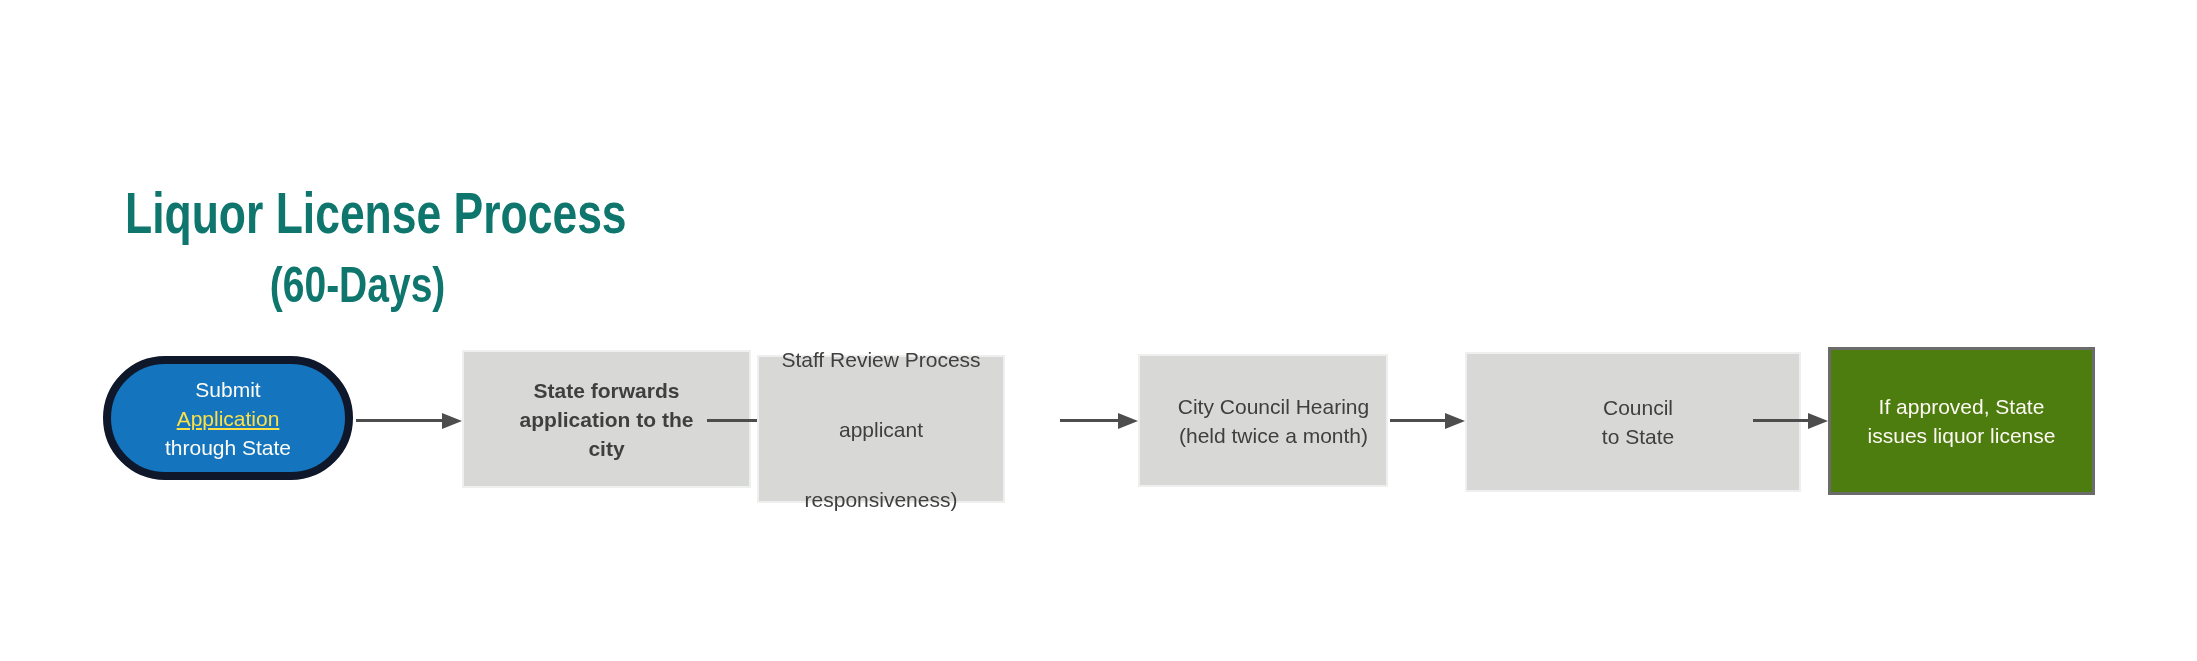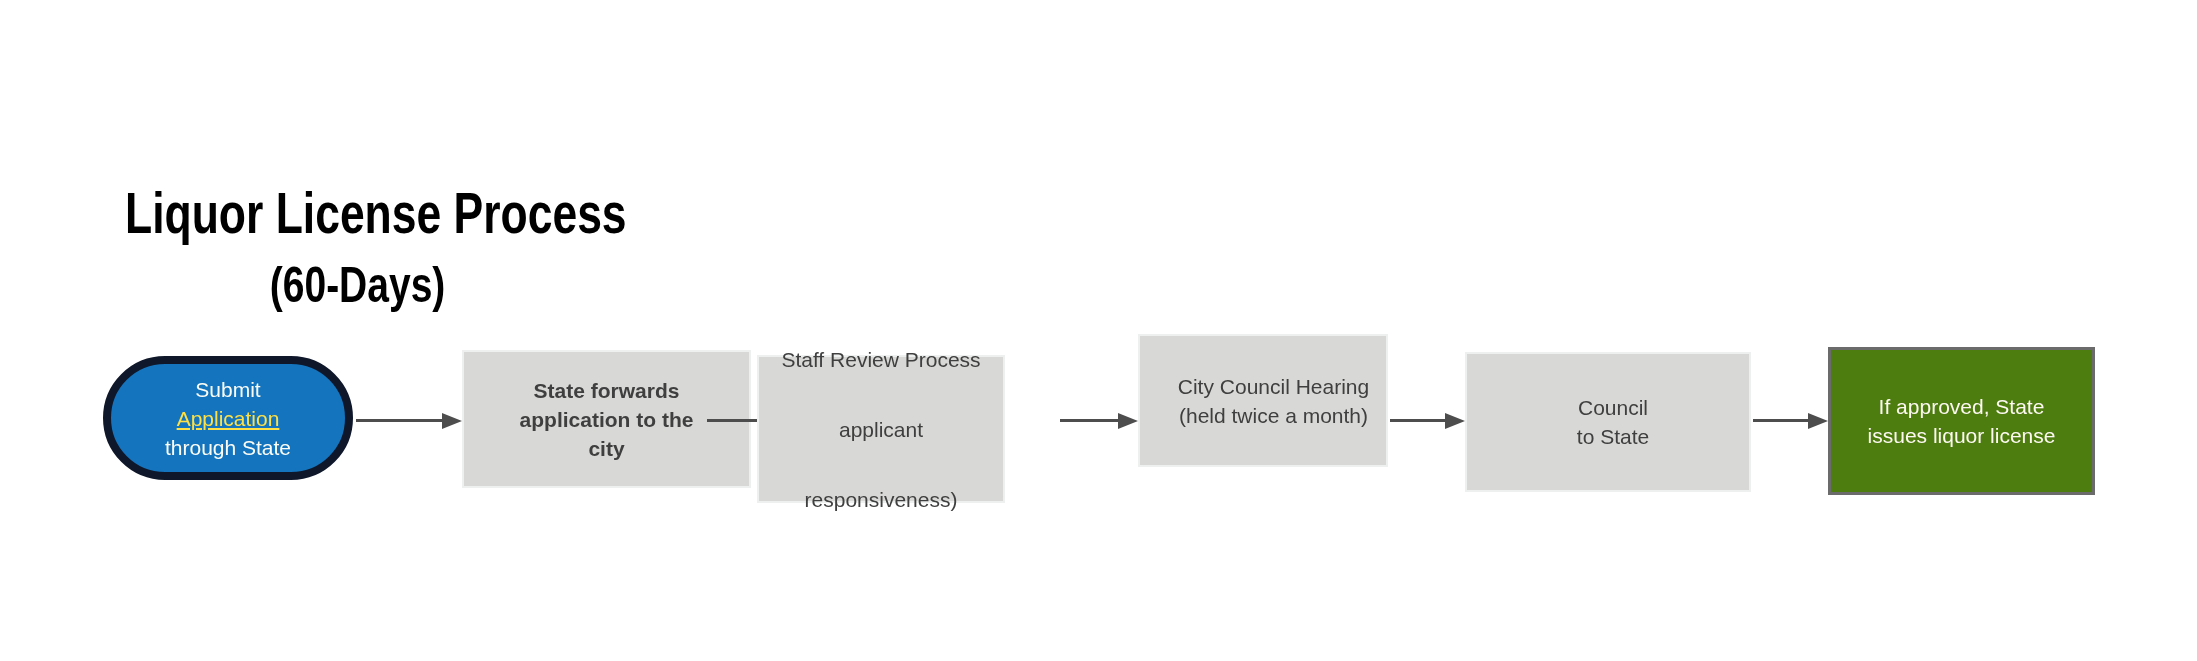--- a/index.html
+++ b/index.html
@@ -15,21 +15,21 @@
     background: #ffffff;
     overflow: hidden;
   }
 
   
   .title-block {
     position: absolute;
     left: 125px;
     top: 180px;
     width: 470px;
-    color: #000000;
+    color: #0f766e;
   }
   .title-line {
     display: inline-block;
     font-size: 57px;
     font-weight: bold;
     letter-spacing: 0px;
     transform: scaleX(0.78);
     transform-origin: left center;
     white-space: nowrap;
   }
@@ -75,22 +75,22 @@
     cursor: pointer;
   }
 
   .process {
     background: #D8D8D6;
     border: 2px solid #EDF0EE;
     color: #3F3F3F;
   }
   .box2 { left: 462px;  top: 350px; width: 289px; height: 138px; font-weight: bold; }
   .box3 { left: 757px;  top: 355px; width: 248px; height: 148px; gap: 41px; }
-  .box4 { left: 1138px; top: 334px; width: 250px; height: 133px; padding-left: 21px; }
-  .box5 { left: 1465px; top: 352px; width: 286px; height: 140px; padding-left: 10px; }
+  .box4 { left: 1138px; top: 354px; width: 250px; height: 133px; padding-left: 21px; }
+  .box5 { left: 1465px; top: 352px; width: 336px; height: 140px; padding-left: 10px; }
 
   .terminal {
     left: 1828px; top: 347px;
     width: 267px; height: 148px;
     background: #4d7c0f;
     border: 3px solid #6B6B6B;
     color: #FDF9F2;
   }
 
   

